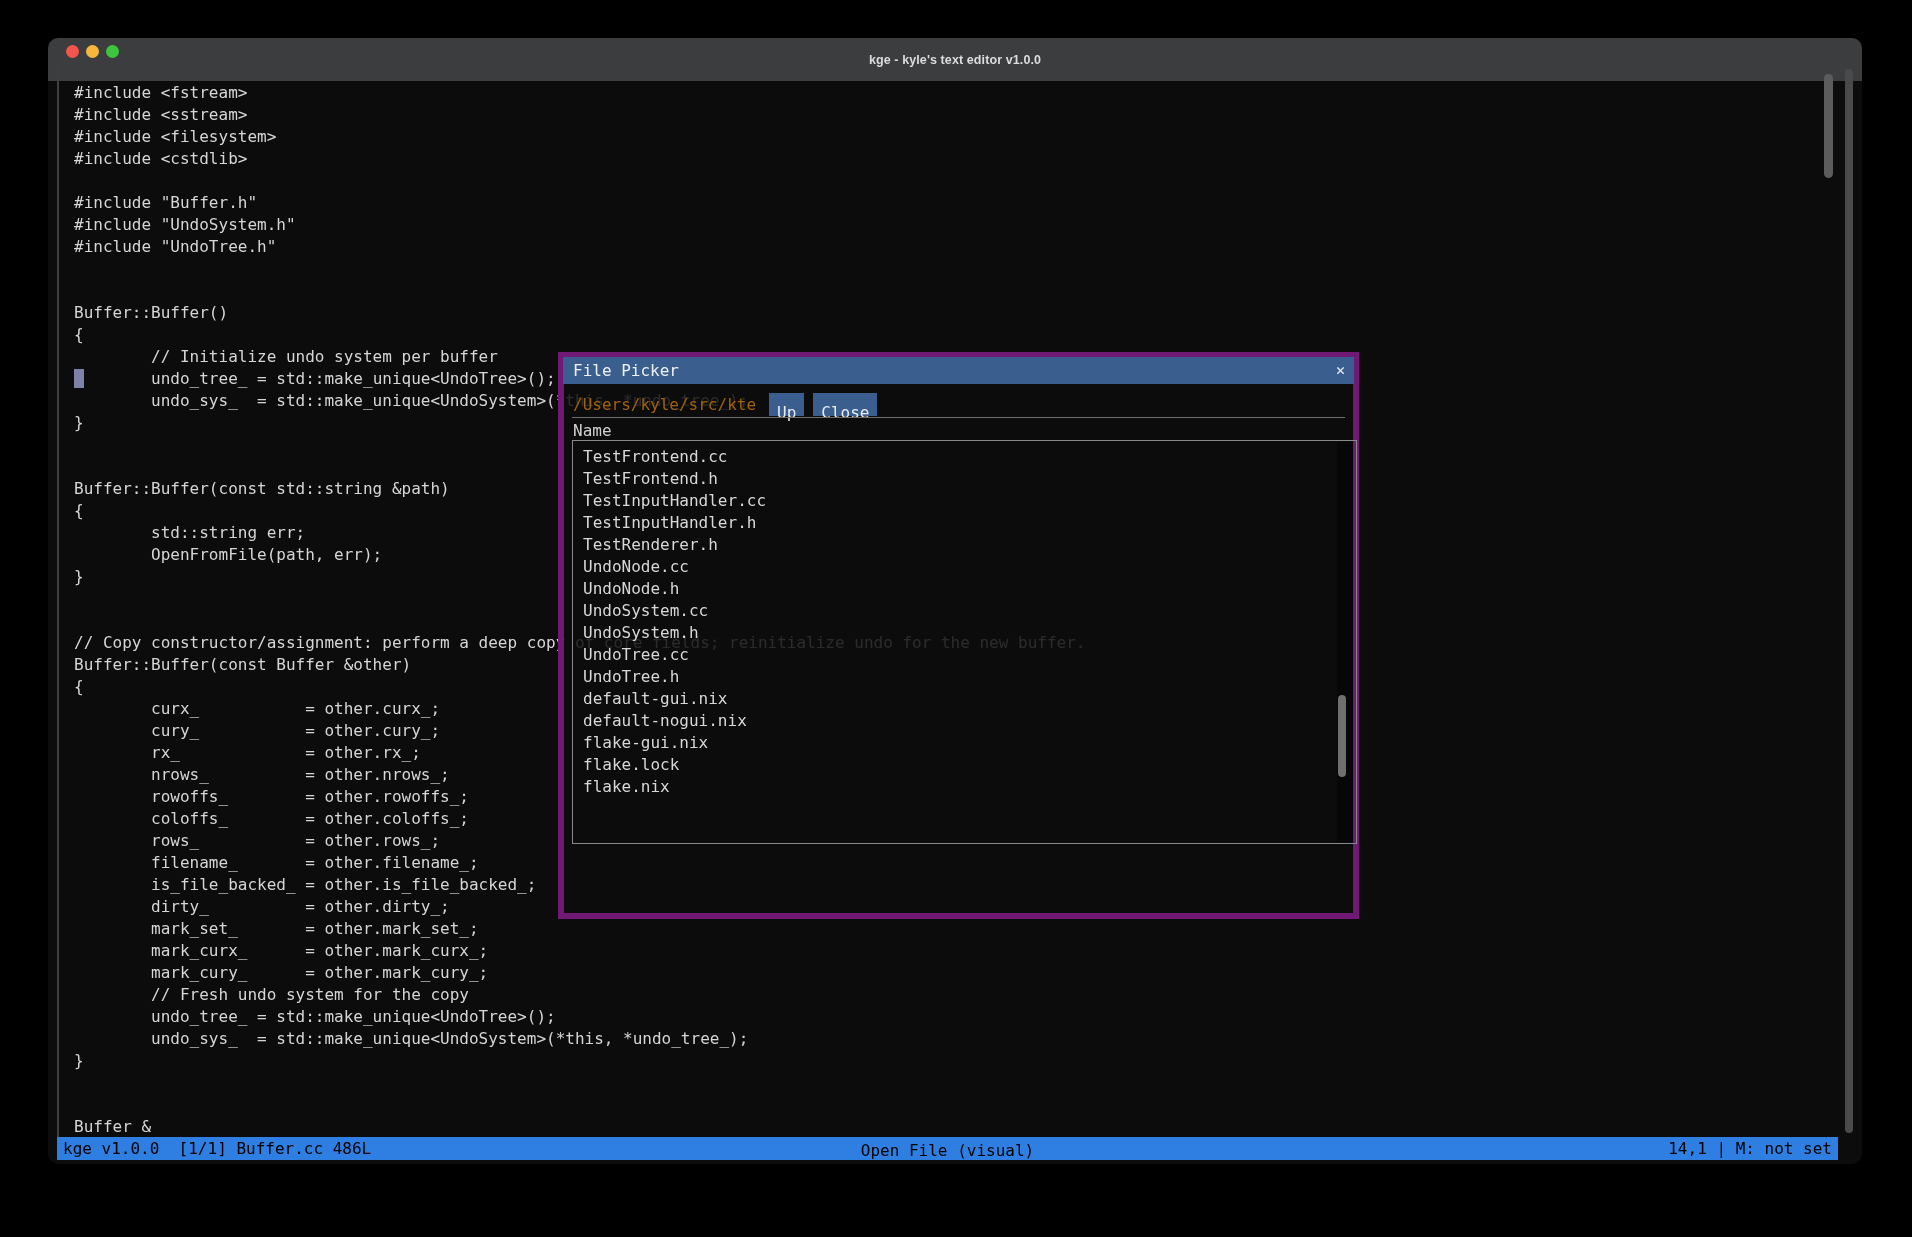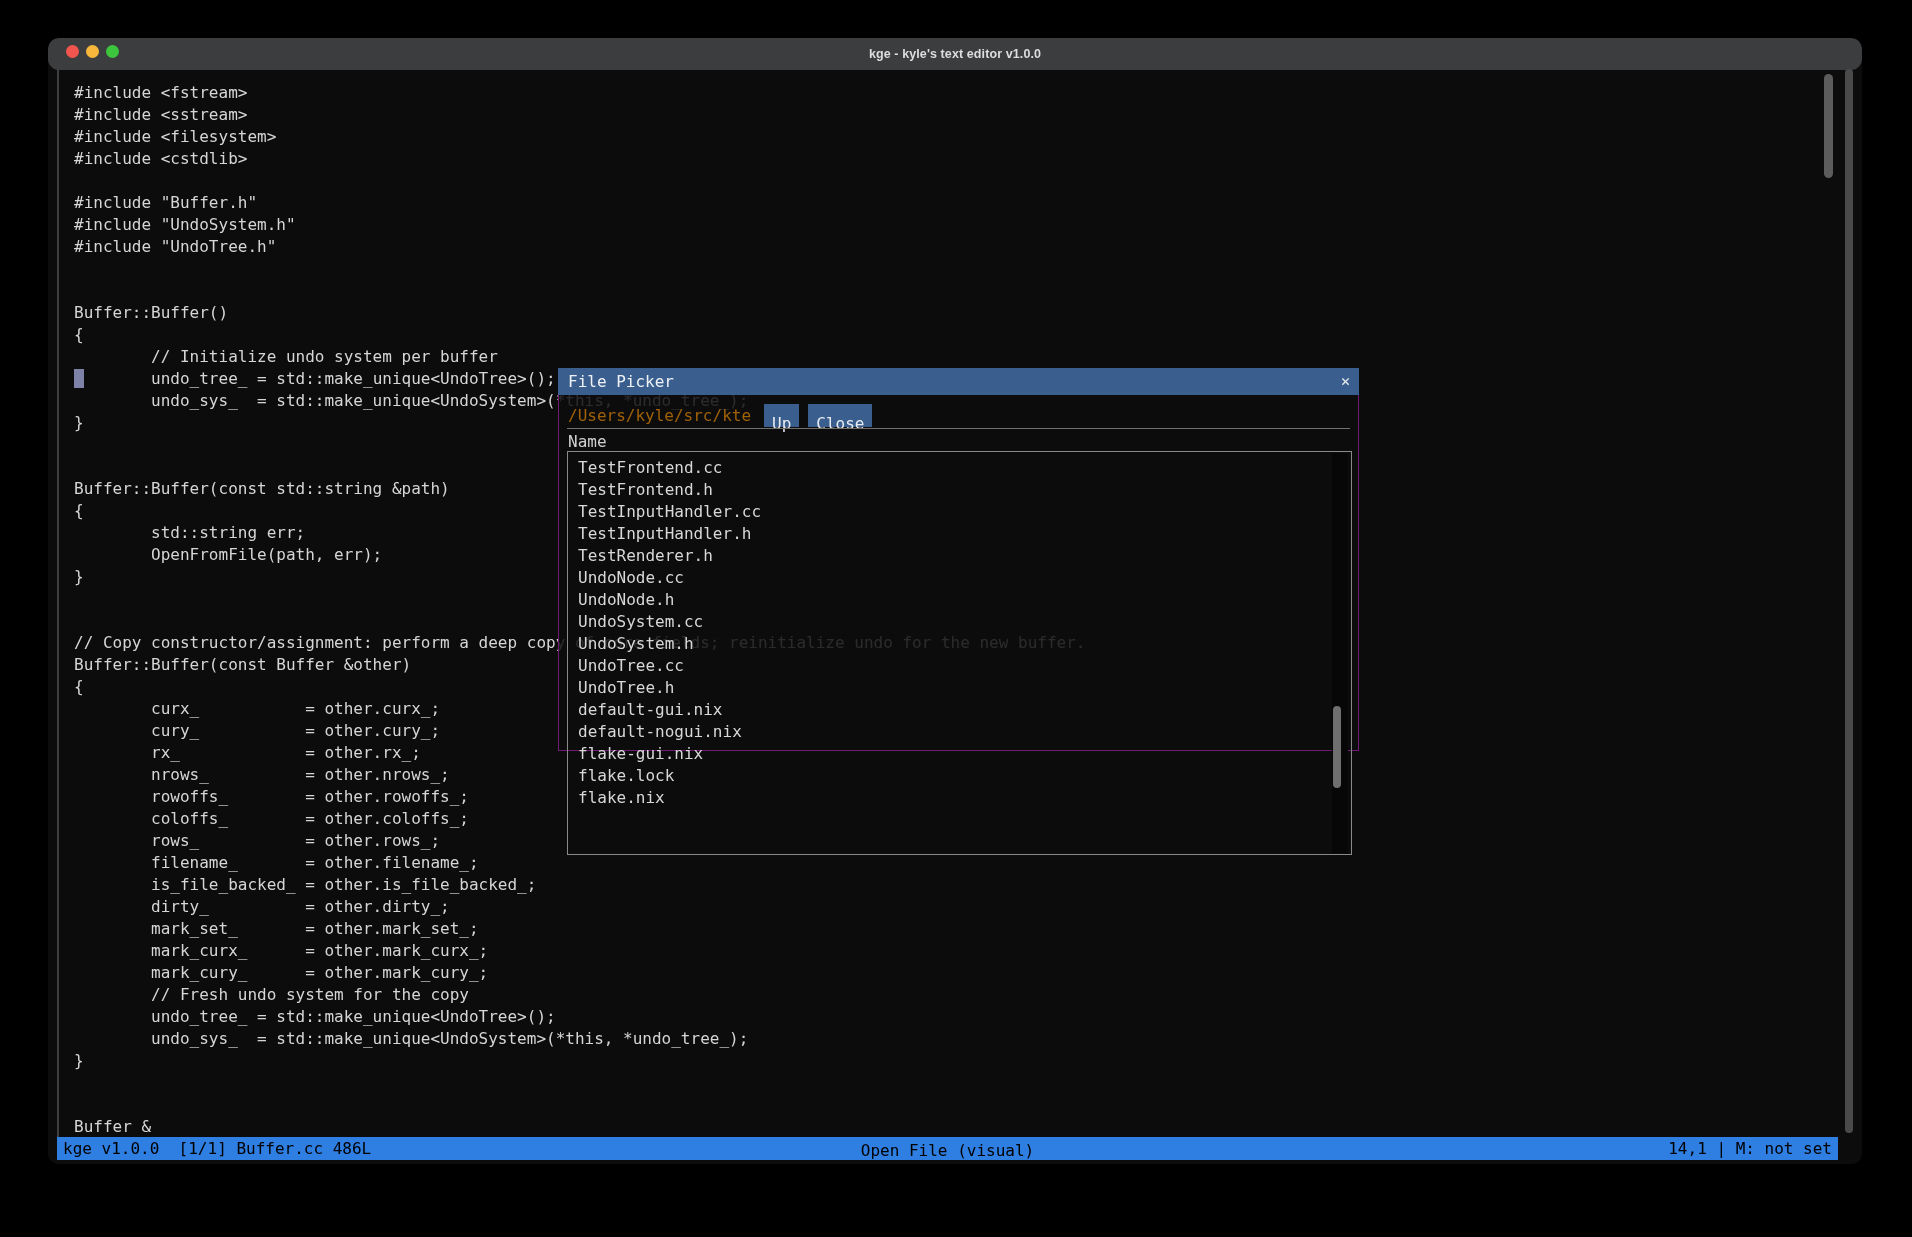--- a/index.html
+++ b/index.html
@@ -6,22 +6,22 @@
   body{
     width:1912px;height:1237px;background:#000;overflow:hidden;position:relative;
     font-family:"DejaVu Sans Mono",monospace;
   }
   
   .window{
     position:absolute;left:48px;top:38px;width:1814px;height:1126px;
     background:#0c0c0c;border-radius:10px;overflow:hidden;
   }
   .titlebar{
-    position:absolute;left:0;top:0;right:0;height:32px;background:#3b3d3f;
-    display:flex;align-items:center;border-radius:11px;
+    position:absolute;left:0;top:0;right:0;height:43px;background:#3b3d3f;
+    display:flex;align-items:center;
   }
   .traffic{position:absolute;left:18px;top:7px;display:flex;gap:7px;}
   .light{width:13px;height:13px;border-radius:50%;}
   .light.red{background:#f2554d;}
   .light.yellow{background:#f6b73c;}
   .light.green{background:#3cc53d;}
   .win-title{
     width:100%;text-align:center;color:#dcdddd;font-size:12.5px;font-weight:700;
     font-family:"Liberation Sans",sans-serif;letter-spacing:.1px;
   }
@@ -48,22 +48,22 @@
   
   .statusbar{
     position:absolute;left:9px;right:24px;top:1099px;height:23px;background:#2e7fe1;
     color:#000000;font-size:16px;line-height:23px;z-index:6;white-space:pre;
   }
   .statusbar .s-left{position:absolute;left:6px;top:0;}
   .statusbar .s-center{position:absolute;left:0;right:0;text-align:center;top:2px;}
   .statusbar .s-right{position:absolute;right:6px;top:0;}
   
   .dialog{
-    position:absolute;left:558px;top:368px;width:801px;height:383px;
-    background:rgba(13,13,13,0.85);border:1px solid #701a75;box-sizing:border-box;
+    position:absolute;left:558px;top:352px;width:801px;height:567px;
+    background:rgba(13,13,13,0.85);border:6px solid #701a75;box-sizing:border-box;
     z-index:10;font-size:16px;color:#d8d8d8;
   }
   .dialog-titlebar{
     position:absolute;left:-1px;top:-1px;right:-1px;height:27px;background:#3a5f8e;
     color:#eef2f6;line-height:27px;padding-left:10px;box-sizing:border-box;
   }
   .dialog-close{
     position:absolute;right:9px;top:0;color:#e8ecf0;font-size:15px;cursor:default;
   }
   .path-row{

